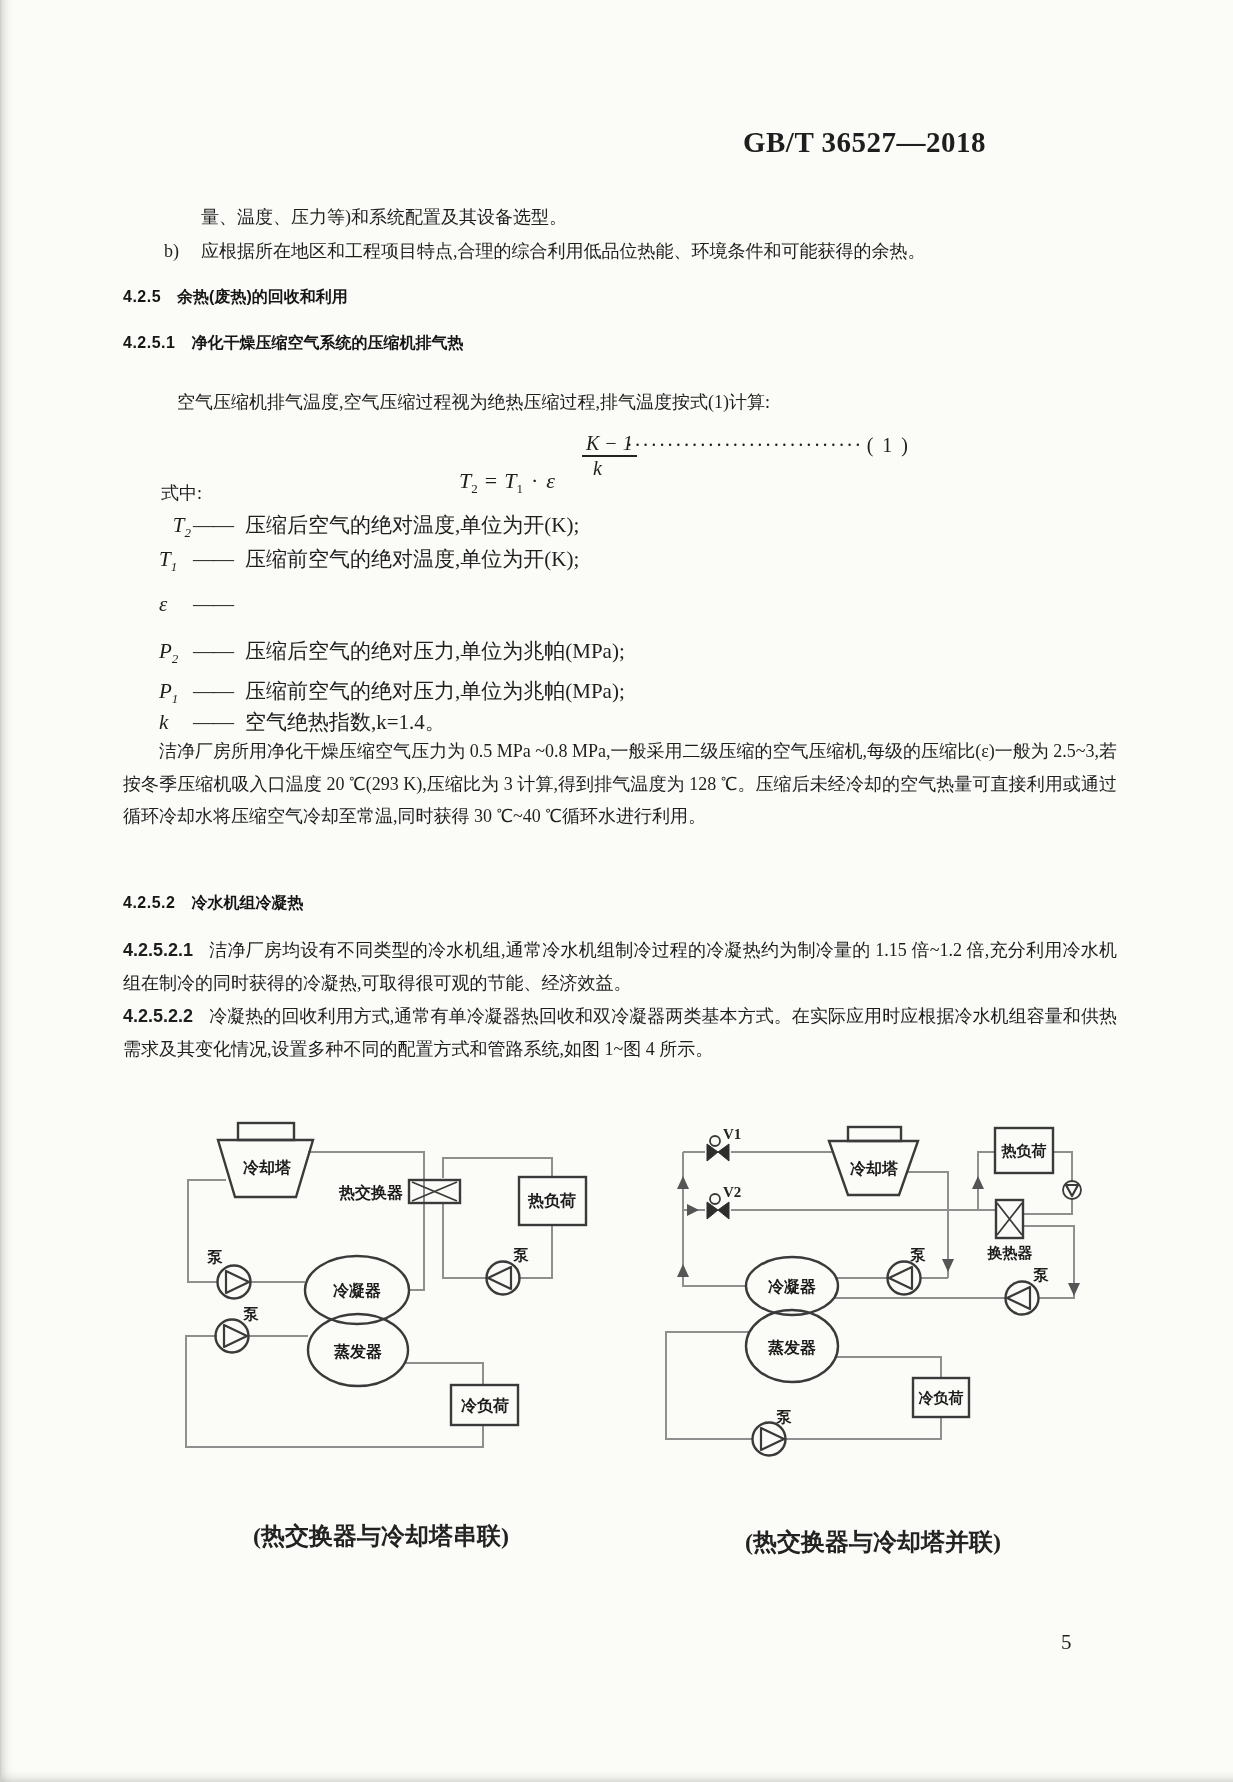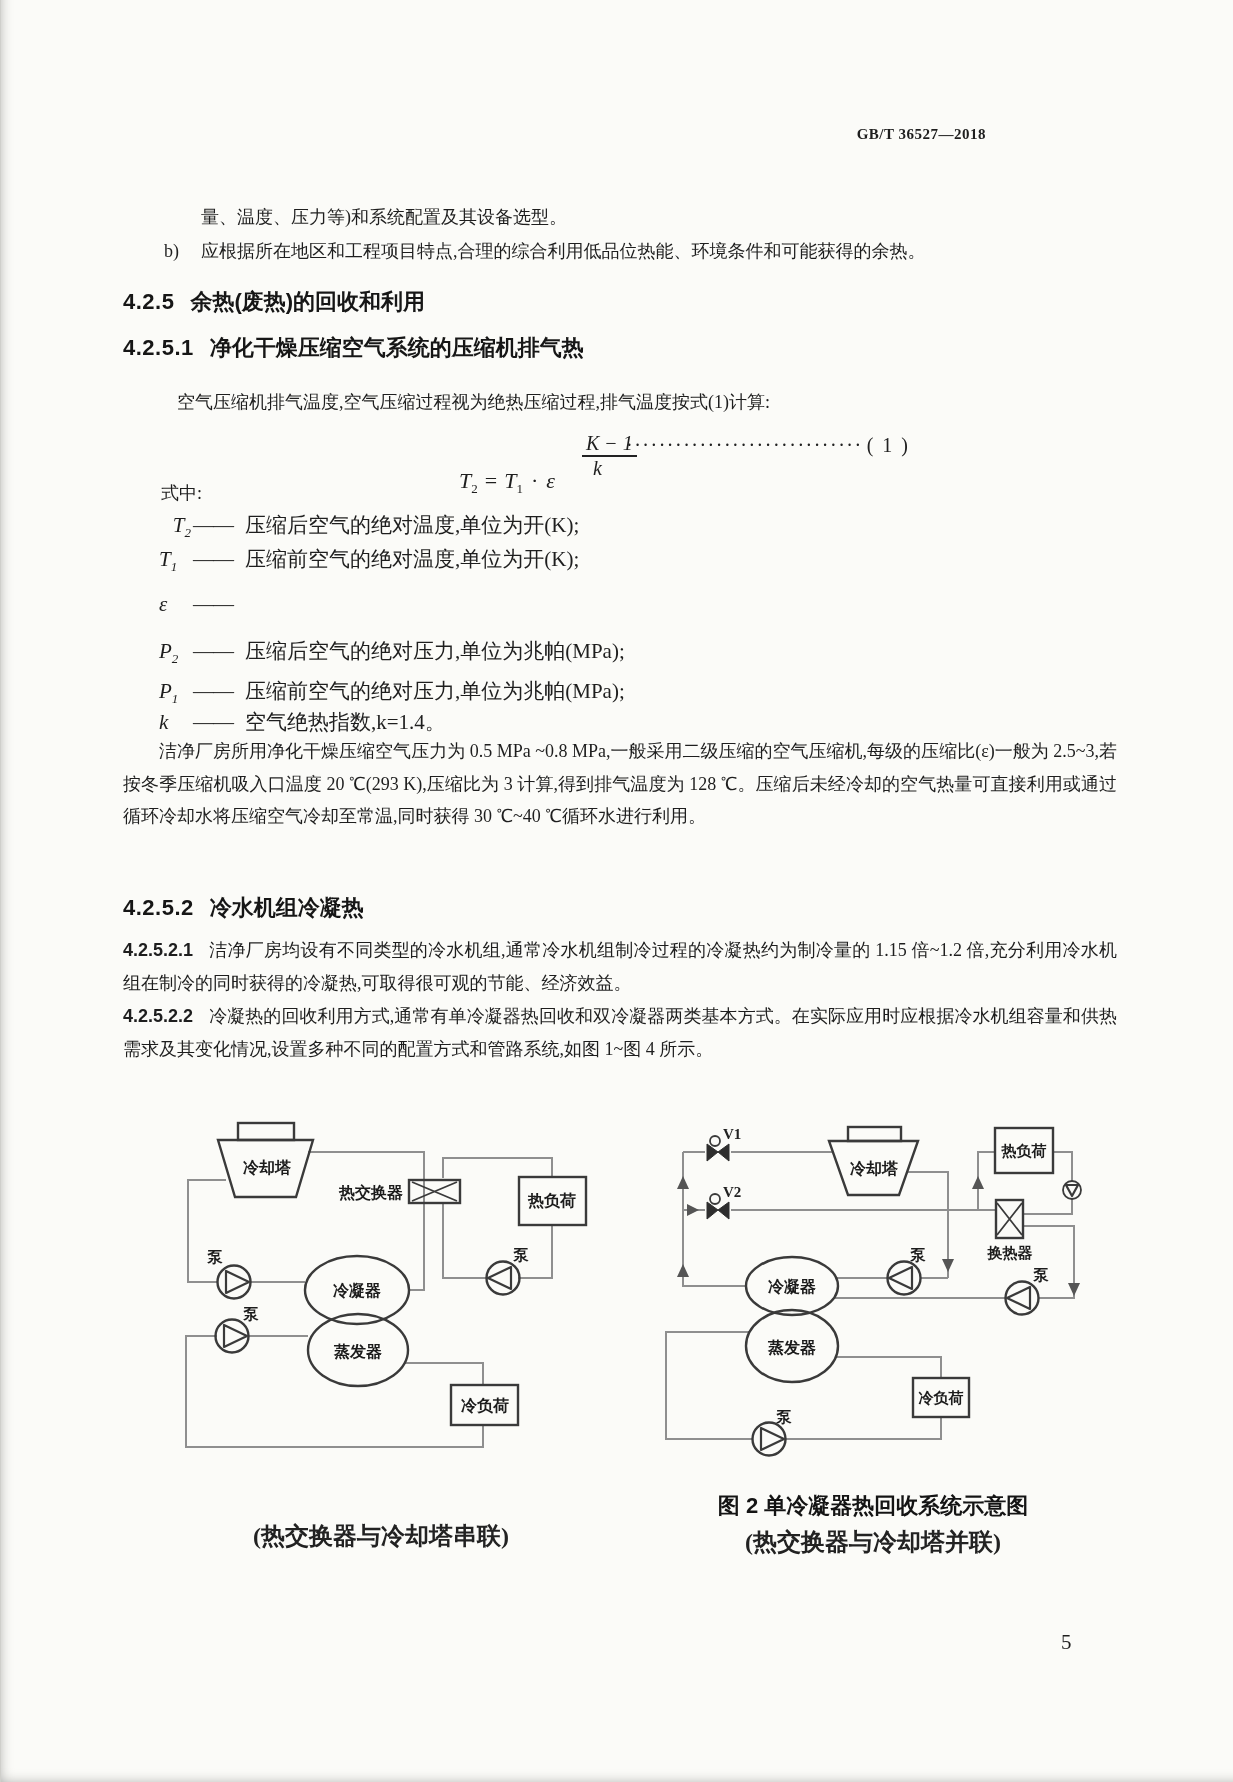--- a/index.html
+++ b/index.html
@@ -7,25 +7,25 @@
     position:relative; width:1233px; height:1782px; margin:0 auto;
     background:#fbfbf8; color:#1e1e1e;
     font-family:"Liberation Serif", serif;
     overflow:hidden;
     box-shadow: inset 8px -8px 14px -10px rgba(0,0,0,0.35);
     border-bottom:2px solid #c9c9c5; border-left:1px solid #cfcfcb;
   }
   .abs { position:absolute; }
   .body-txt { font-size:18px; line-height:33px; }
   .doc-header { top:126px; left:640px; width:345px; text-align:right;
-    font-weight:bold; font-size:15px; letter-spacing:0.5px; }
+    font-weight:bold; font-size:29px; letter-spacing:0.5px; }
   .line-carryover { top:201px; left:200px; }
   .item-b { top:235px; left:163px; width:960px; }
   .item-b .marker { margin-right:22px; }
-  .heading { font-family:"Liberation Sans", sans-serif; font-weight:bold; font-size:22px; color:#161616; }
+  .heading { font-family:"Liberation Sans", sans-serif; font-weight:bold; font-size:16px; color:#161616; }
   .heading .hnum { margin-right:16px; letter-spacing:0.5px; }
   .h425  { top:287px; left:122px; }
   .h4251 { top:333px; left:122px; }
   .h4252 { top:893px; left:122px; }
   .formula-intro { top:386px; left:176px; }
   .formula-row { top:420px; left:122px; width:992px; height:58px; }
   .fx { position:absolute; left:336px; top:12px; font-size:22px; white-space:nowrap; }
   .fx i { font-style:italic; font-family:"Liberation Serif", serif; }
   .fx sub { font-size:13px; }
   .fx .op { margin:0 7px; font-style:normal; }
@@ -267,18 +267,17 @@
       <ellipse class="equip" cx="791" cy="1346" rx="46" ry="36"></ellipse>
       <text class="svglabel" x="791" y="1353" text-anchor="middle">蒸发器</text>
     </g>
     <g>
       <rect class="equip" x="912" y="1378" width="56" height="39"></rect>
       <text class="svglabel-sm" x="940" y="1403" text-anchor="middle">冷负荷</text>
     </g>
   </svg>
 
   <div class="abs subcaption sub1">(热交换器与冷却塔串联)</div>
-  <div class="abs caption cap2">图 2  单冷凝器热回收系统示意图</div>
   <div class="abs subcaption sub2">(热交换器与冷却塔并联)</div>
 
   <div class="abs page-num">5</div>
 
 </div>
 
 </body></html>

